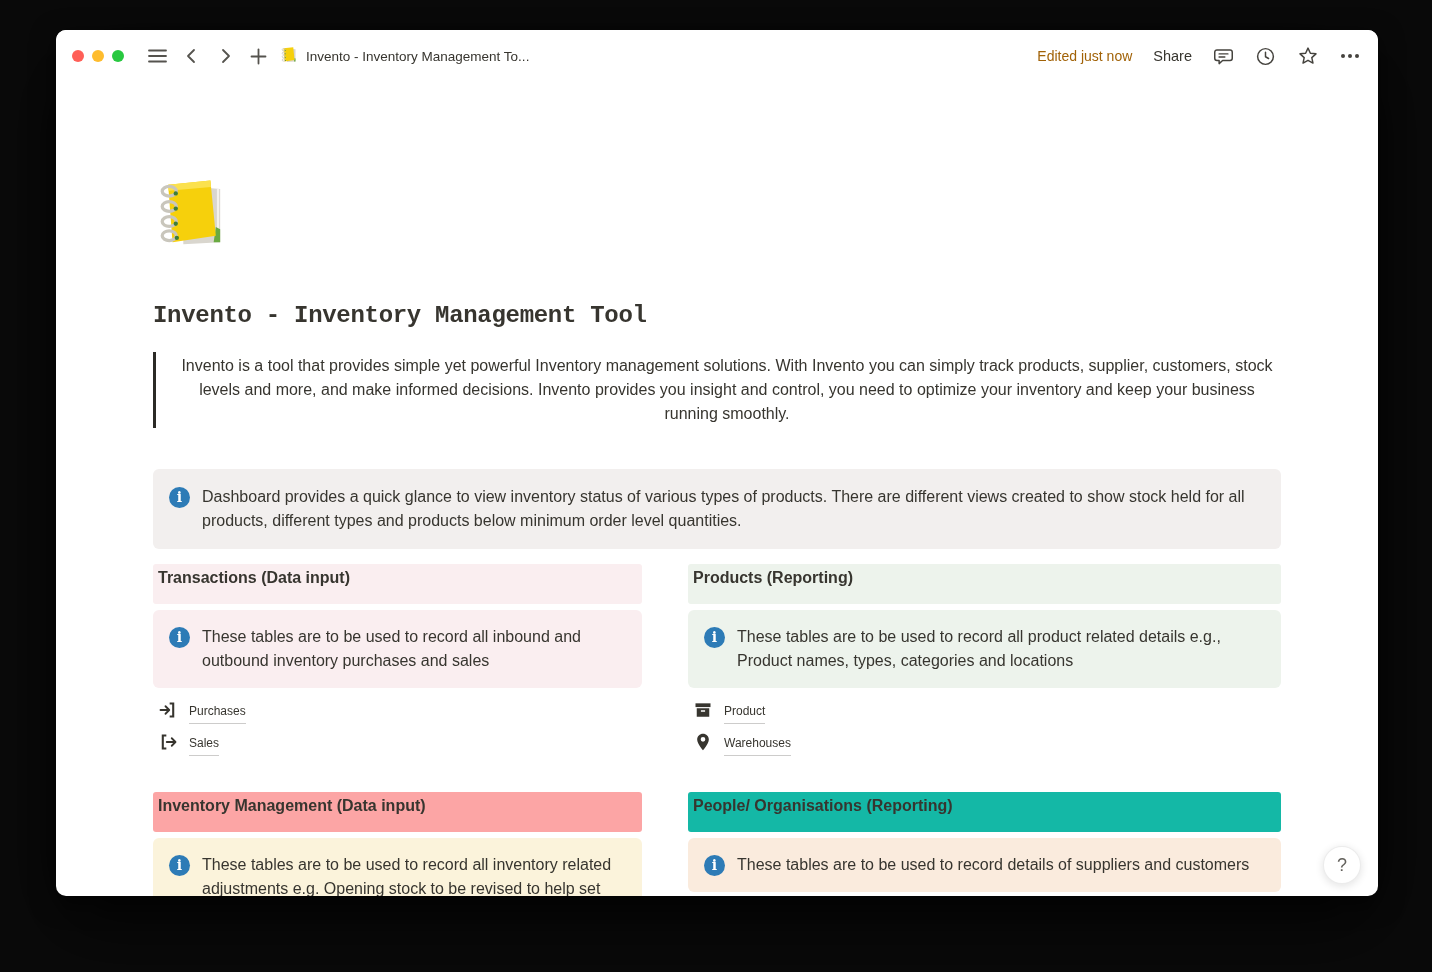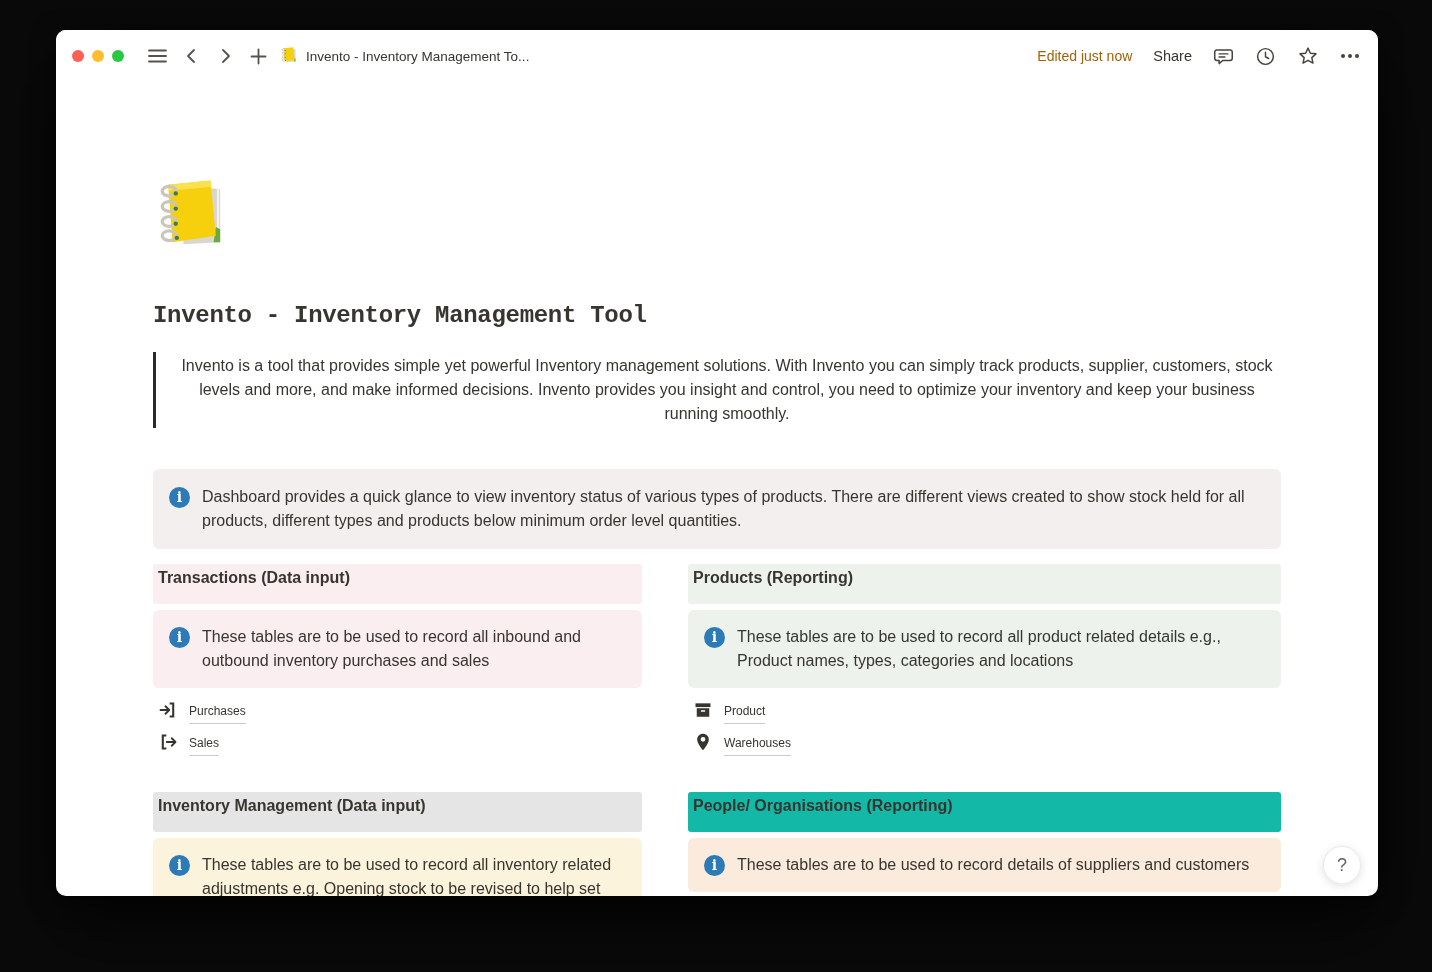--- a/index.html
+++ b/index.html
@@ -290,21 +290,21 @@
                 </svg>
             </span>
             <span class="link-label">Warehouses</span>
           </div>
         </div>
       </div>
     </div>
 
     <div class="columns columns-row2">
       <div class="col-a">
-        <div class="section-header" style="background-color: #e5e5e5;">Inventory Management (Data input)</div>
+        <div class="section-header" style="background-color: #fca5a5;">Inventory Management (Data input)</div>
         <div class="callout section-callout" style="background-color: rgb(251, 243, 219);">
           <span class="info-badge" style="background-color: rgb(45, 123, 182);">i</span>
           <span>These tables are to be used to record all inventory related adjustments e.g. Opening stock to be revised to help set stock levels</span>
         </div>
       </div>
 
       <div class="col-b">
         <div class="section-header" style="background-color: #14b8a6;">People/ Organisations (Reporting)</div>
         <div class="callout section-callout" style="background-color: rgb(250, 235, 221);">
           <span class="info-badge" style="background-color: rgb(45, 123, 182);">i</span>

